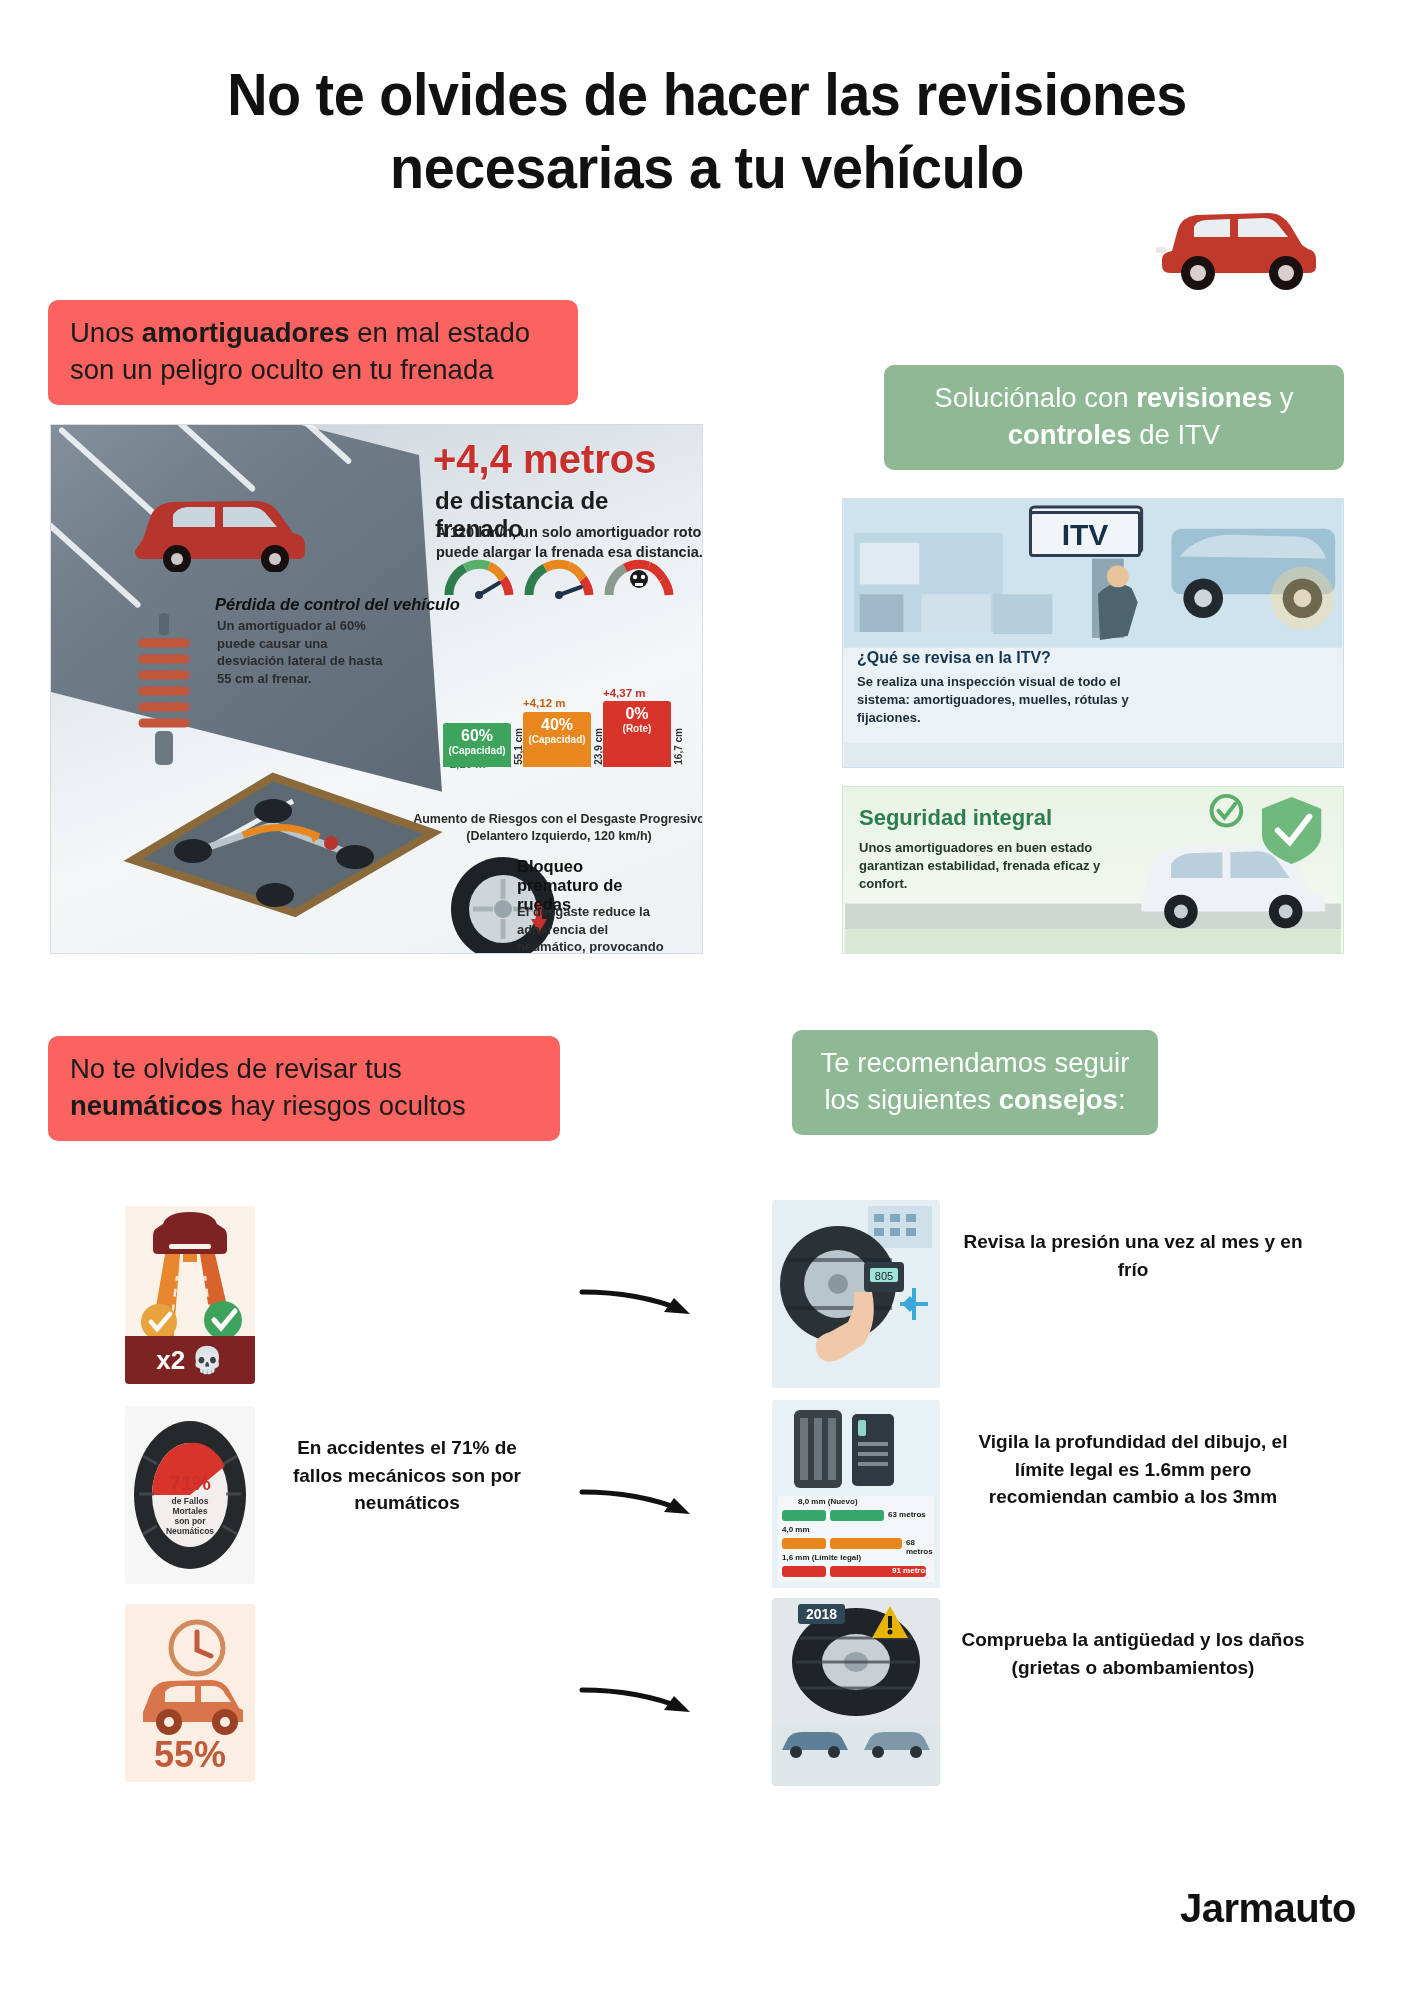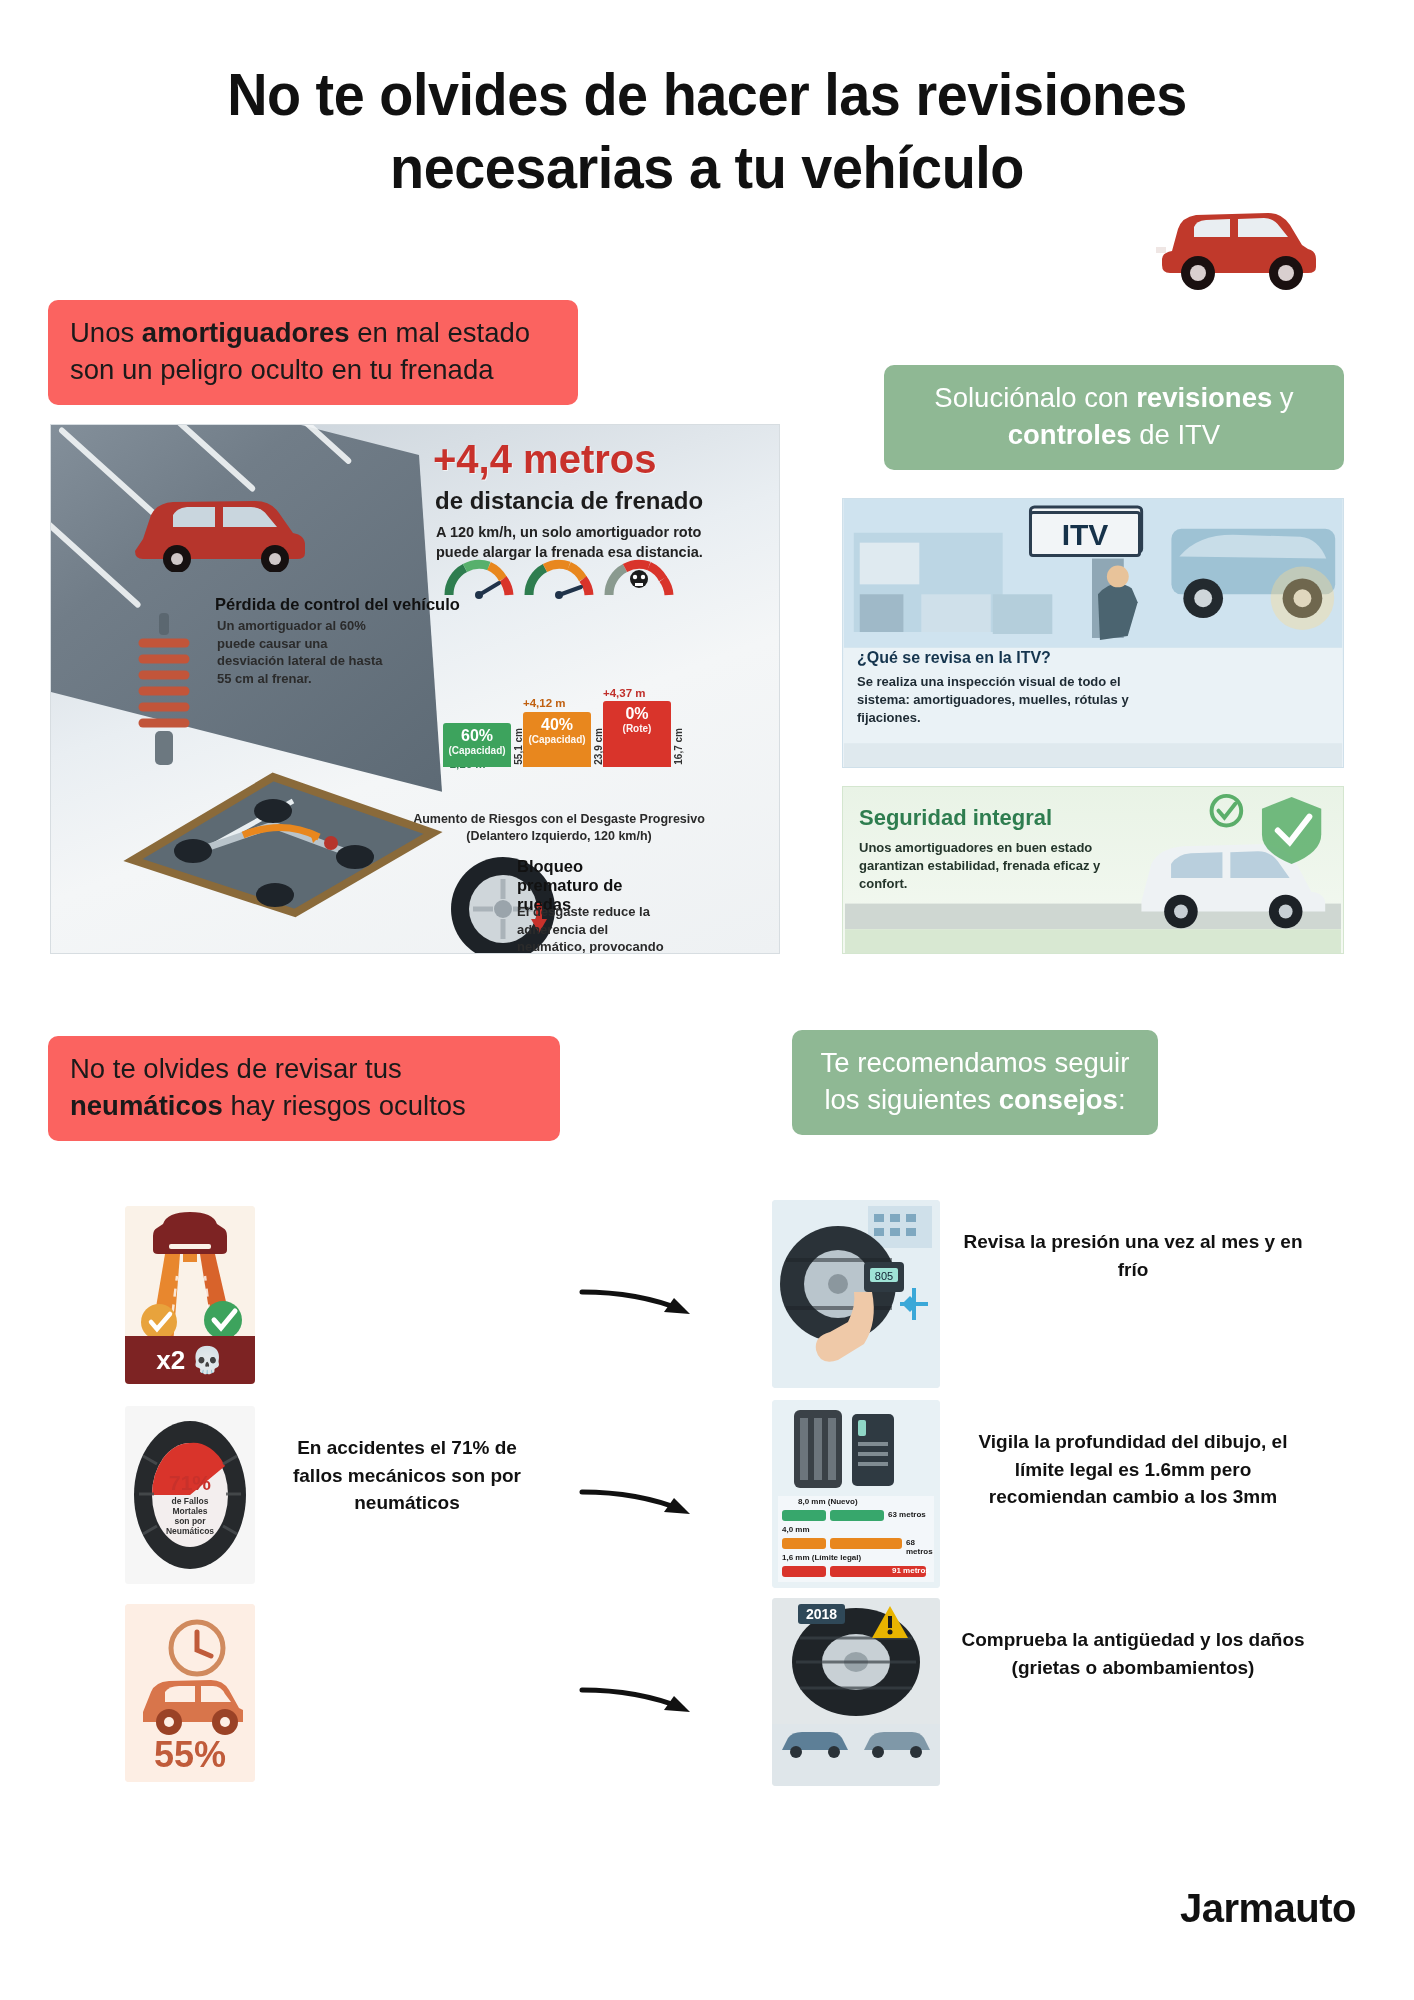--- a/index.html
+++ b/index.html
@@ -47,21 +47,21 @@
   #banner-shock  { left: 48px;  top: 300px;  width: 530px; }
   #banner-itv    { left: 884px; top: 365px;  width: 460px; }
   #banner-tires  { left: 48px;  top: 1036px; width: 512px; }
   #banner-advice { left: 792px; top: 1030px; width: 366px; }
 
   
   .panel { position: absolute; overflow: hidden; }
 
   
   #shock-panel {
-    left: 50px; top: 424px; width: 730px; height: 530px;
+    left: 50px; top: 424px; width: 653px; height: 530px;
     background: linear-gradient(160deg,#c5ced6 0%, #e9eef2 42%, #f4f6f7 60%, #eef1f3 100%);
     border: 1px solid #d7dde1;
   }
   .road {
     position:absolute; left:-40px; top:-20px; width:420px; height:330px;
     background: linear-gradient(135deg,#8e9aa5 0%, #717d88 40%, #5d6a75 100%);
     transform: skewY(18deg) rotate(-4deg);
   }
   .road .lane {
     position:absolute; background:#f2f5f6; height:7px; border-radius:3px; opacity:.9;
@@ -378,21 +378,21 @@
       <g stroke="#aab3b9" stroke-width="5">
         <line x1="60" y1="30" x2="60" y2="50"></line>
           <line x1="60" y1="70" x2="60" y2="90"></line>
         <line x1="30" y1="60" x2="50" y2="60"></line>
           <line x1="70" y1="60" x2="90" y2="60"></line>
       </g>
       <path d="M96 54 L96 76" stroke="#C8312B" stroke-width="6"></path>
       <polygon points="96,84 88,70 104,70" fill="#C8312B"></polygon>
     </svg>
 
-    <div class="callout-title" style="left:164px; top:170px;">Pérdida de control del vehículo</div>
+    <div class="callout-title" style="left:164px; top:170px;font-style:italic;">Pérdida de control del vehículo</div>
     <div class="callout-body" style="left:166px; top:192px; width:180px;">Un amortiguador al 60% puede causar una desviación lateral de hasta 55 cm al frenar.</div>
 
     <div class="callout-title" style="left:466px; top:432px; width:150px;">Bloqueo prematuro de ruedas</div>
     <div class="callout-body" style="left:466px; top:478px; width:156px;">El desgaste reduce la adherencia del neumático, provocando que se bloquee antes.</div>
   </div>
 
   <div class="panel" id="itv-panel">
     <rect></rect>
     <svg viewBox="0 0 502 270" style="position:absolute;inset:0;width:100%;height:100%;">
       <rect x="0" y="0" width="502" height="150" fill="#cfe3ef"></rect>

